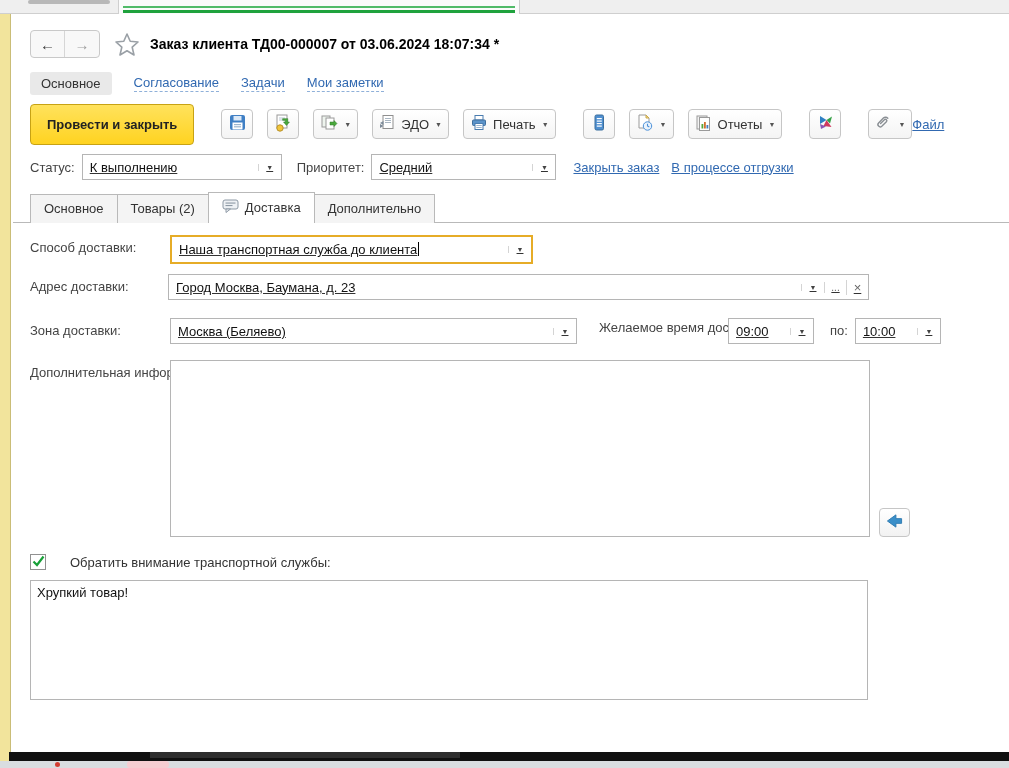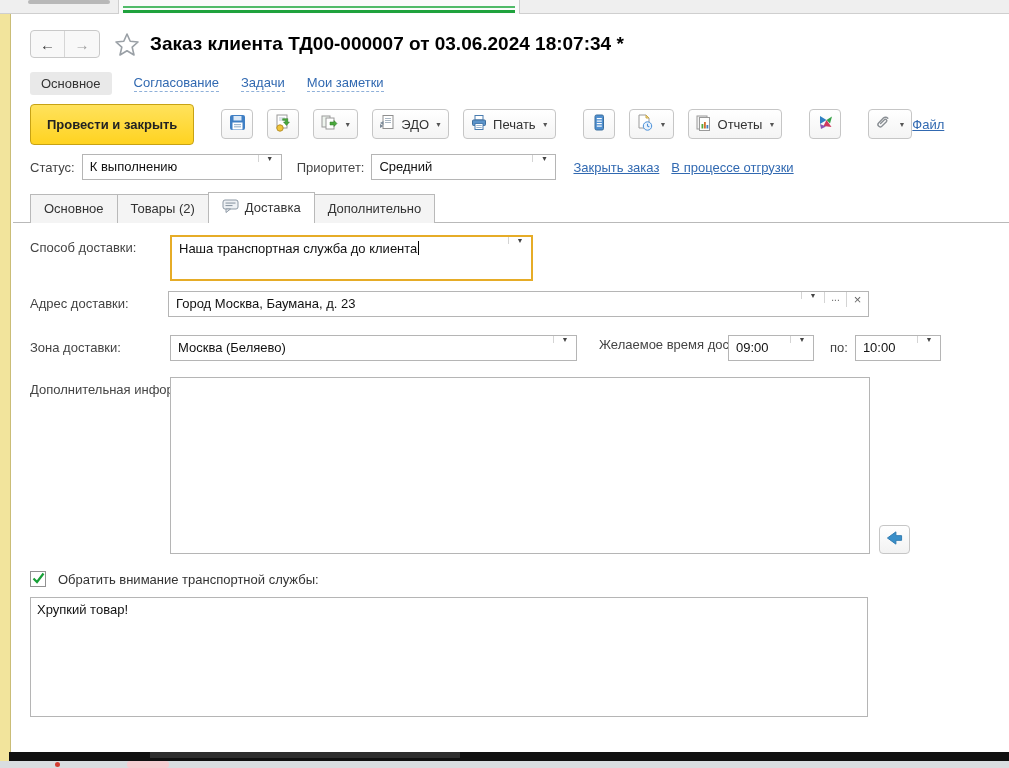--- a/index.html
+++ b/index.html
@@ -23,21 +23,21 @@
   .main { position:absolute; left:13px; top:15px; right:0; height:737px; background:#fff; padding-left:17px; overflow:hidden; }
 
   
   .hdr-row { display:flex; align-items:center; margin-top:13px; height:32px; }
   .navpair { display:flex; border:1px solid #c9c9c9; border-radius:4px; overflow:hidden; background:#f8f8f8; }
   .navbtn { width:34px; height:26px; display:flex; align-items:center; justify-content:center;
     font-size:15px; font-weight:bold; }
   .navbtn.back { color:#3c3c3c; border-right:1px solid #d6d6d6; }
   .navbtn.fwd  { color:#9e9e9e; }
   .star { margin-left:14px; display:flex; align-items:center; }
-  .title { margin-left:10px; font-size:19px; font-weight:bold; color:#000; white-space:nowrap;text-align:center; }
+  .title { margin-left:10px; font-size:14px; font-weight:bold; color:#000; white-space:nowrap;text-align:center; }
 
   
   .navlinks { display:flex; align-items:center; margin-top:11px; height:24px; gap:22px; }
   .nav-pill { background:#e9e9e9; border-radius:3px; padding:4px 11px; color:#333; }
   .nav-link { color:#3169b1; border-bottom:1px dashed #8fb0d9; padding-bottom:1px; cursor:pointer; }
 
   
   .toolbar { display:flex; align-items:center; margin-top:13px; height:32px; }
   .btn { background:linear-gradient(#ffffff,#f4f4f4); border:1px solid #c6c6c6; border-radius:4px;
     height:30px; display:flex; align-items:center; justify-content:center; padding:0 6px; }
@@ -45,48 +45,48 @@
   .btn .lbl { margin-left:5px; color:#333; }
   .btn .dd-arrow { font-size:7px; color:#555; margin-left:6px; }
   .ybtn { background:linear-gradient(#ffe25c,#ffd321); border:1px solid #c7a214; border-radius:4px;
     height:41px; padding:0 16px; font-weight:bold; color:#222; display:flex; align-items:center; }
   .tsep { width:14px; } .tsep2 { width:27px; }
   .file-link { color:#3169b1; text-decoration:underline; white-space:nowrap; }
 
   
   .status-row { display:flex; align-items:center; margin-top:14px; height:26px; }
   .flabel { color:#444; margin-right:7px; white-space:nowrap; }
-  .combo { display:flex; align-items:flex-start; border:1px solid #b5b5b5; background:#fff; height:26px; }
+  .combo { display:flex; align-items:center; border:1px solid #b5b5b5; background:#fff; height:26px;text-decoration:underline; }
   .combo .val { padding:4px 7px; color:#111; white-space:nowrap; overflow:hidden; flex:1; }
   .combo .dd { width:23px; border-left:1px solid #d4d4d4; display:flex; align-items:center; justify-content:center;
     font-size:7px; color:#444; background:#fff; }
   .link { color:#3169b1; text-decoration:underline; white-space:nowrap; cursor:pointer;text-align:center; }
 
   
   .tabstrip { display:flex; align-items:flex-end; margin-top:12px; height:31px; position:relative; }
   .tabstrip::after { content:""; position:absolute; left:-17px; right:0; bottom:0; height:1px; background:#b9b9b9; }
   .tab { border:1px solid #b9b9b9; border-bottom:none; background:#f4f4f4; padding:6px 13px 7px;
     margin-right:-1px; color:#333; display:flex; align-items:center; gap:6px; position:relative; z-index:1; }
   .tab.active { background:#fff; z-index:2; }
   .tab.active::after { content:""; position:absolute; left:0; right:0; bottom:-1px; height:1px; background:#fff; }
 
   
   .form { padding-top:12px; }
   .frow { display:flex; align-items:flex-start; margin-bottom:0; }
   .frow .flabel { padding-top:5px; }
-  .combo.focused { border:2px solid #e6ac27; height:46px;gap:11px; }
+  .combo.focused { border:2px solid #e6ac27; height:29px;gap:11px; }
   .caret { display:inline-block; width:1px; height:14px; background:#000; vertical-align:-2px; margin-left:1px; }
   .addr-btn { width:22px; border-left:1px solid #d4d4d4; display:flex; align-items:center; justify-content:center;
     color:#666; background:#fff; }
   .mini { font-size:10px; }
   textarea { border:1px solid #b5b5b5; resize:none; font-family:"Liberation Sans",sans-serif; font-size:13px;
     color:#111; padding:4px 6px; background:#fff; outline:none; }
   .sq-btn { background:linear-gradient(#ffffff,#f2f2f2); border:1px solid #c6c6c6; border-radius:4px;
     width:31px; height:29px; display:flex; align-items:center; justify-content:center; }
-  .chk-row { display:flex; align-items:center; gap:12px; margin-top:17px; }
+  .chk-row { display:flex; align-items:center; gap:24px; margin-top:17px; }
   .checkbox { width:16px; height:16px; border:1px solid #919191; background:#fff; display:flex;
     align-items:center; justify-content:center; }
 
   
   .bottom-black { position:absolute; left:0; right:0; bottom:7px; height:9px; background:#101010; }
   .bottom-black .seg { position:absolute; left:150px; width:310px; top:0; bottom:3px; background:#2e2e2e; }
   .bottom-strip { position:absolute; left:0; right:0; bottom:0; height:7px; background:#d9dde0; }
   .red-dot { position:absolute; left:55px; bottom:1px; width:5px; height:5px; background:#d23c31; border-radius:50%; }
   .pink-blob { position:absolute; left:127px; bottom:0; width:42px; height:7px; background:#f6cdd1; border-radius:3px; }
   .yellow-corner { position:absolute; left:0; bottom:7px; width:9px; height:9px; background:#f2e49c; }

